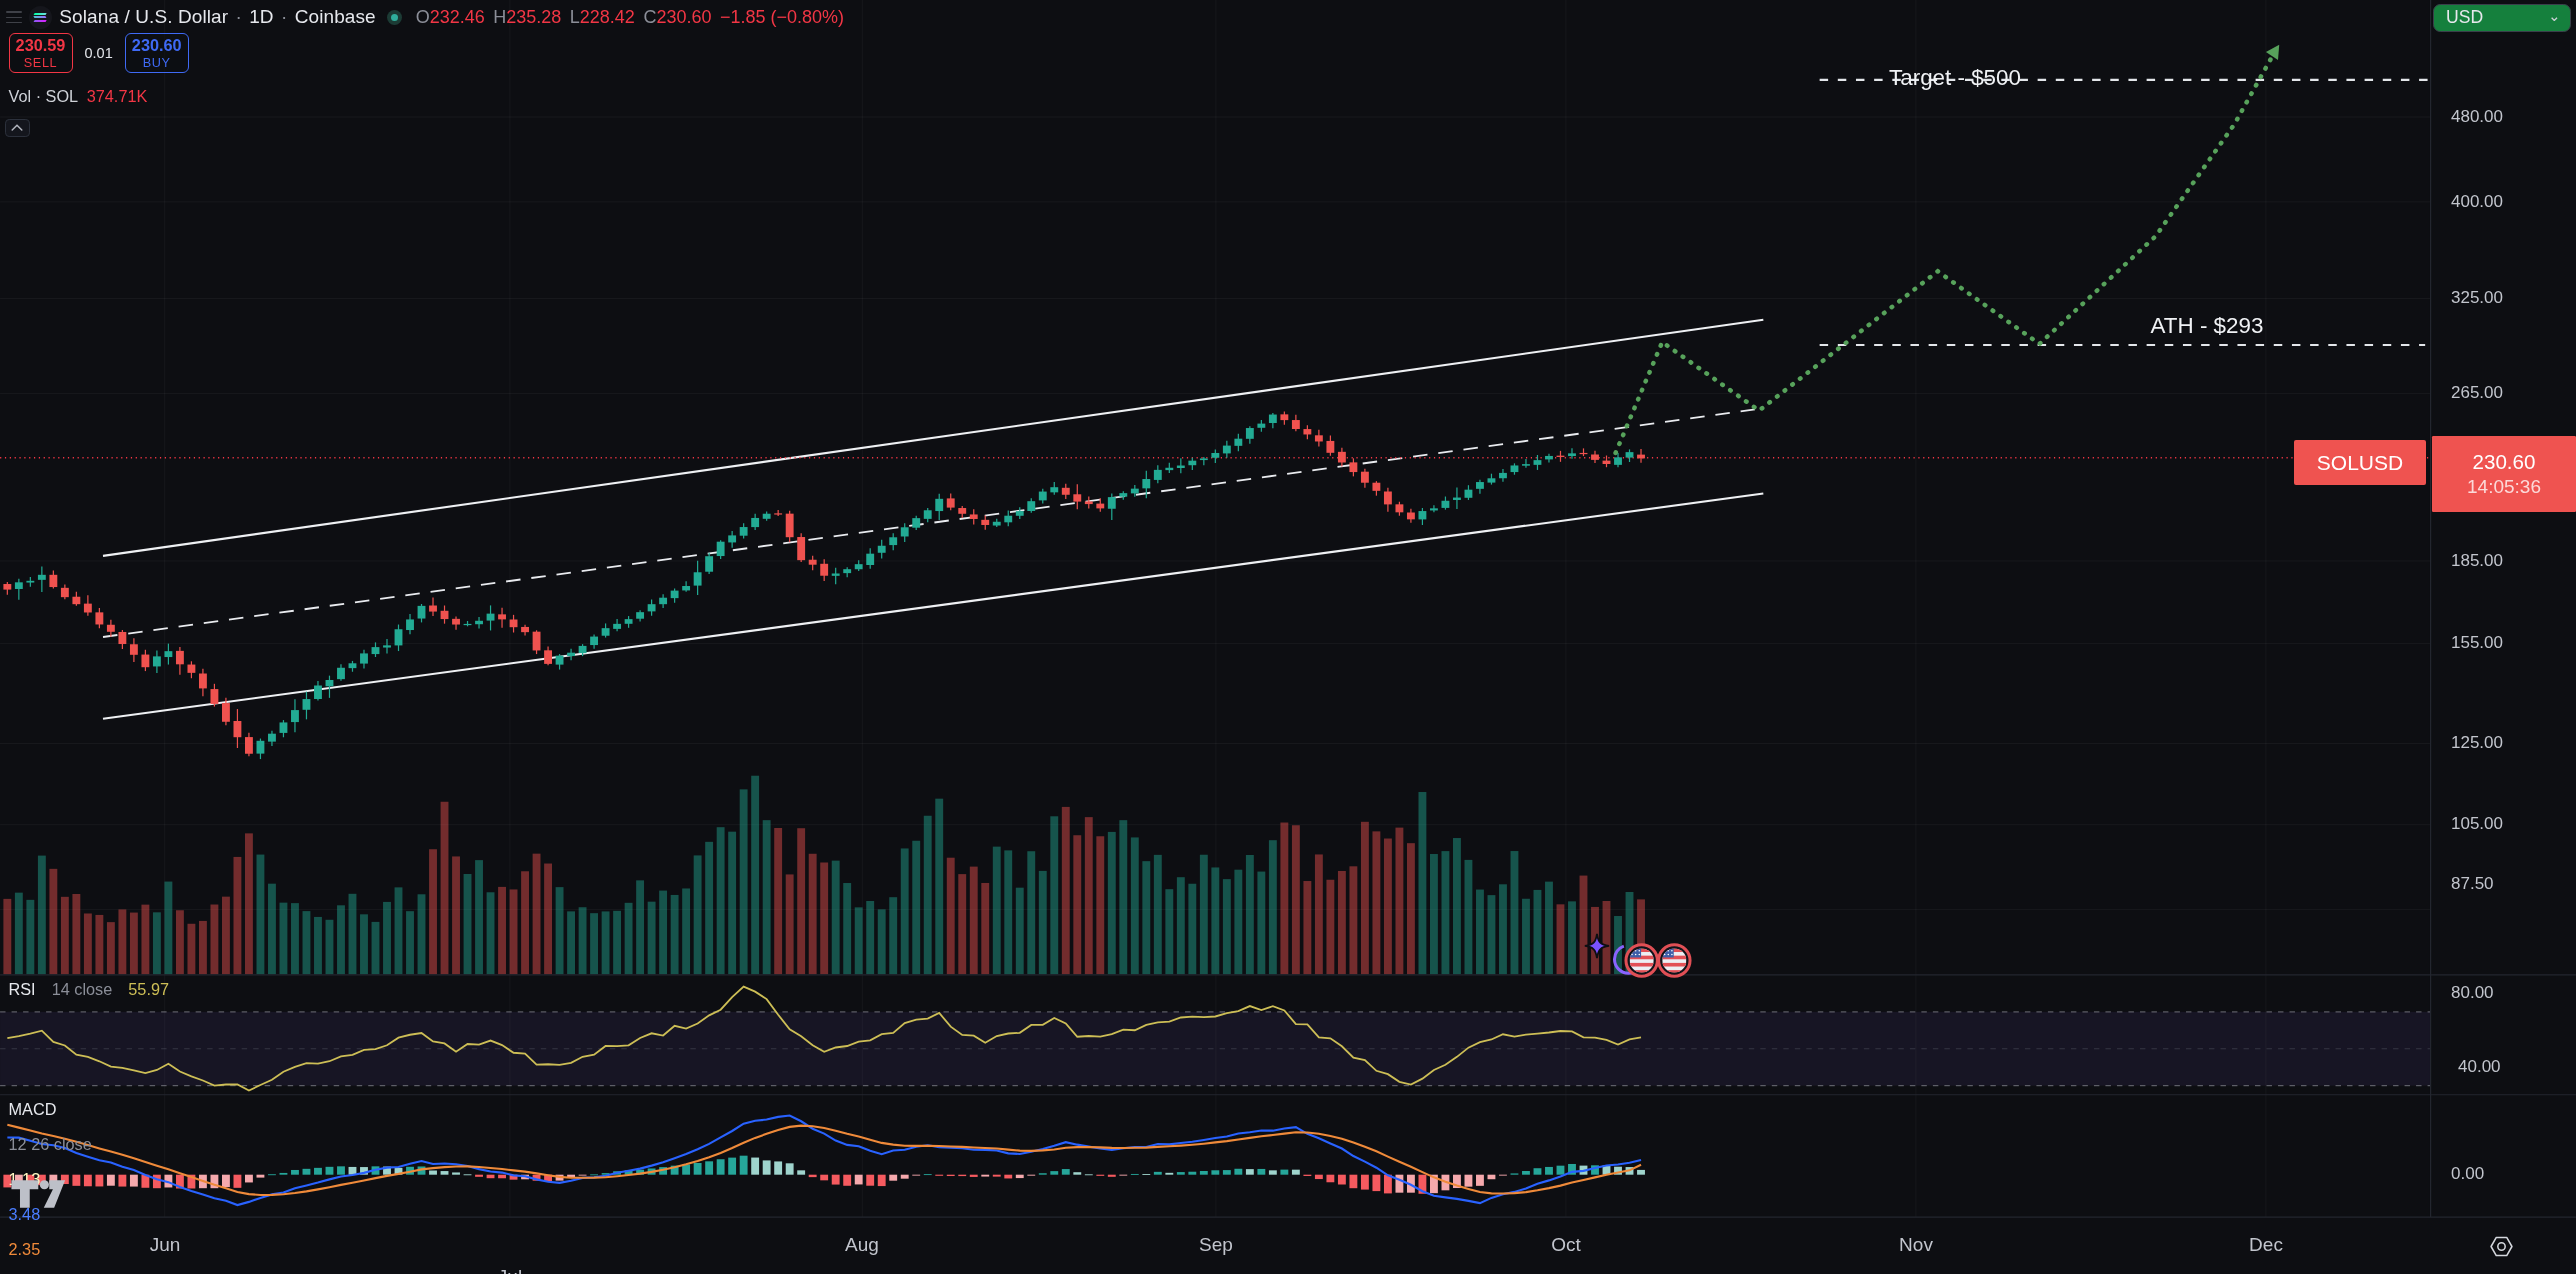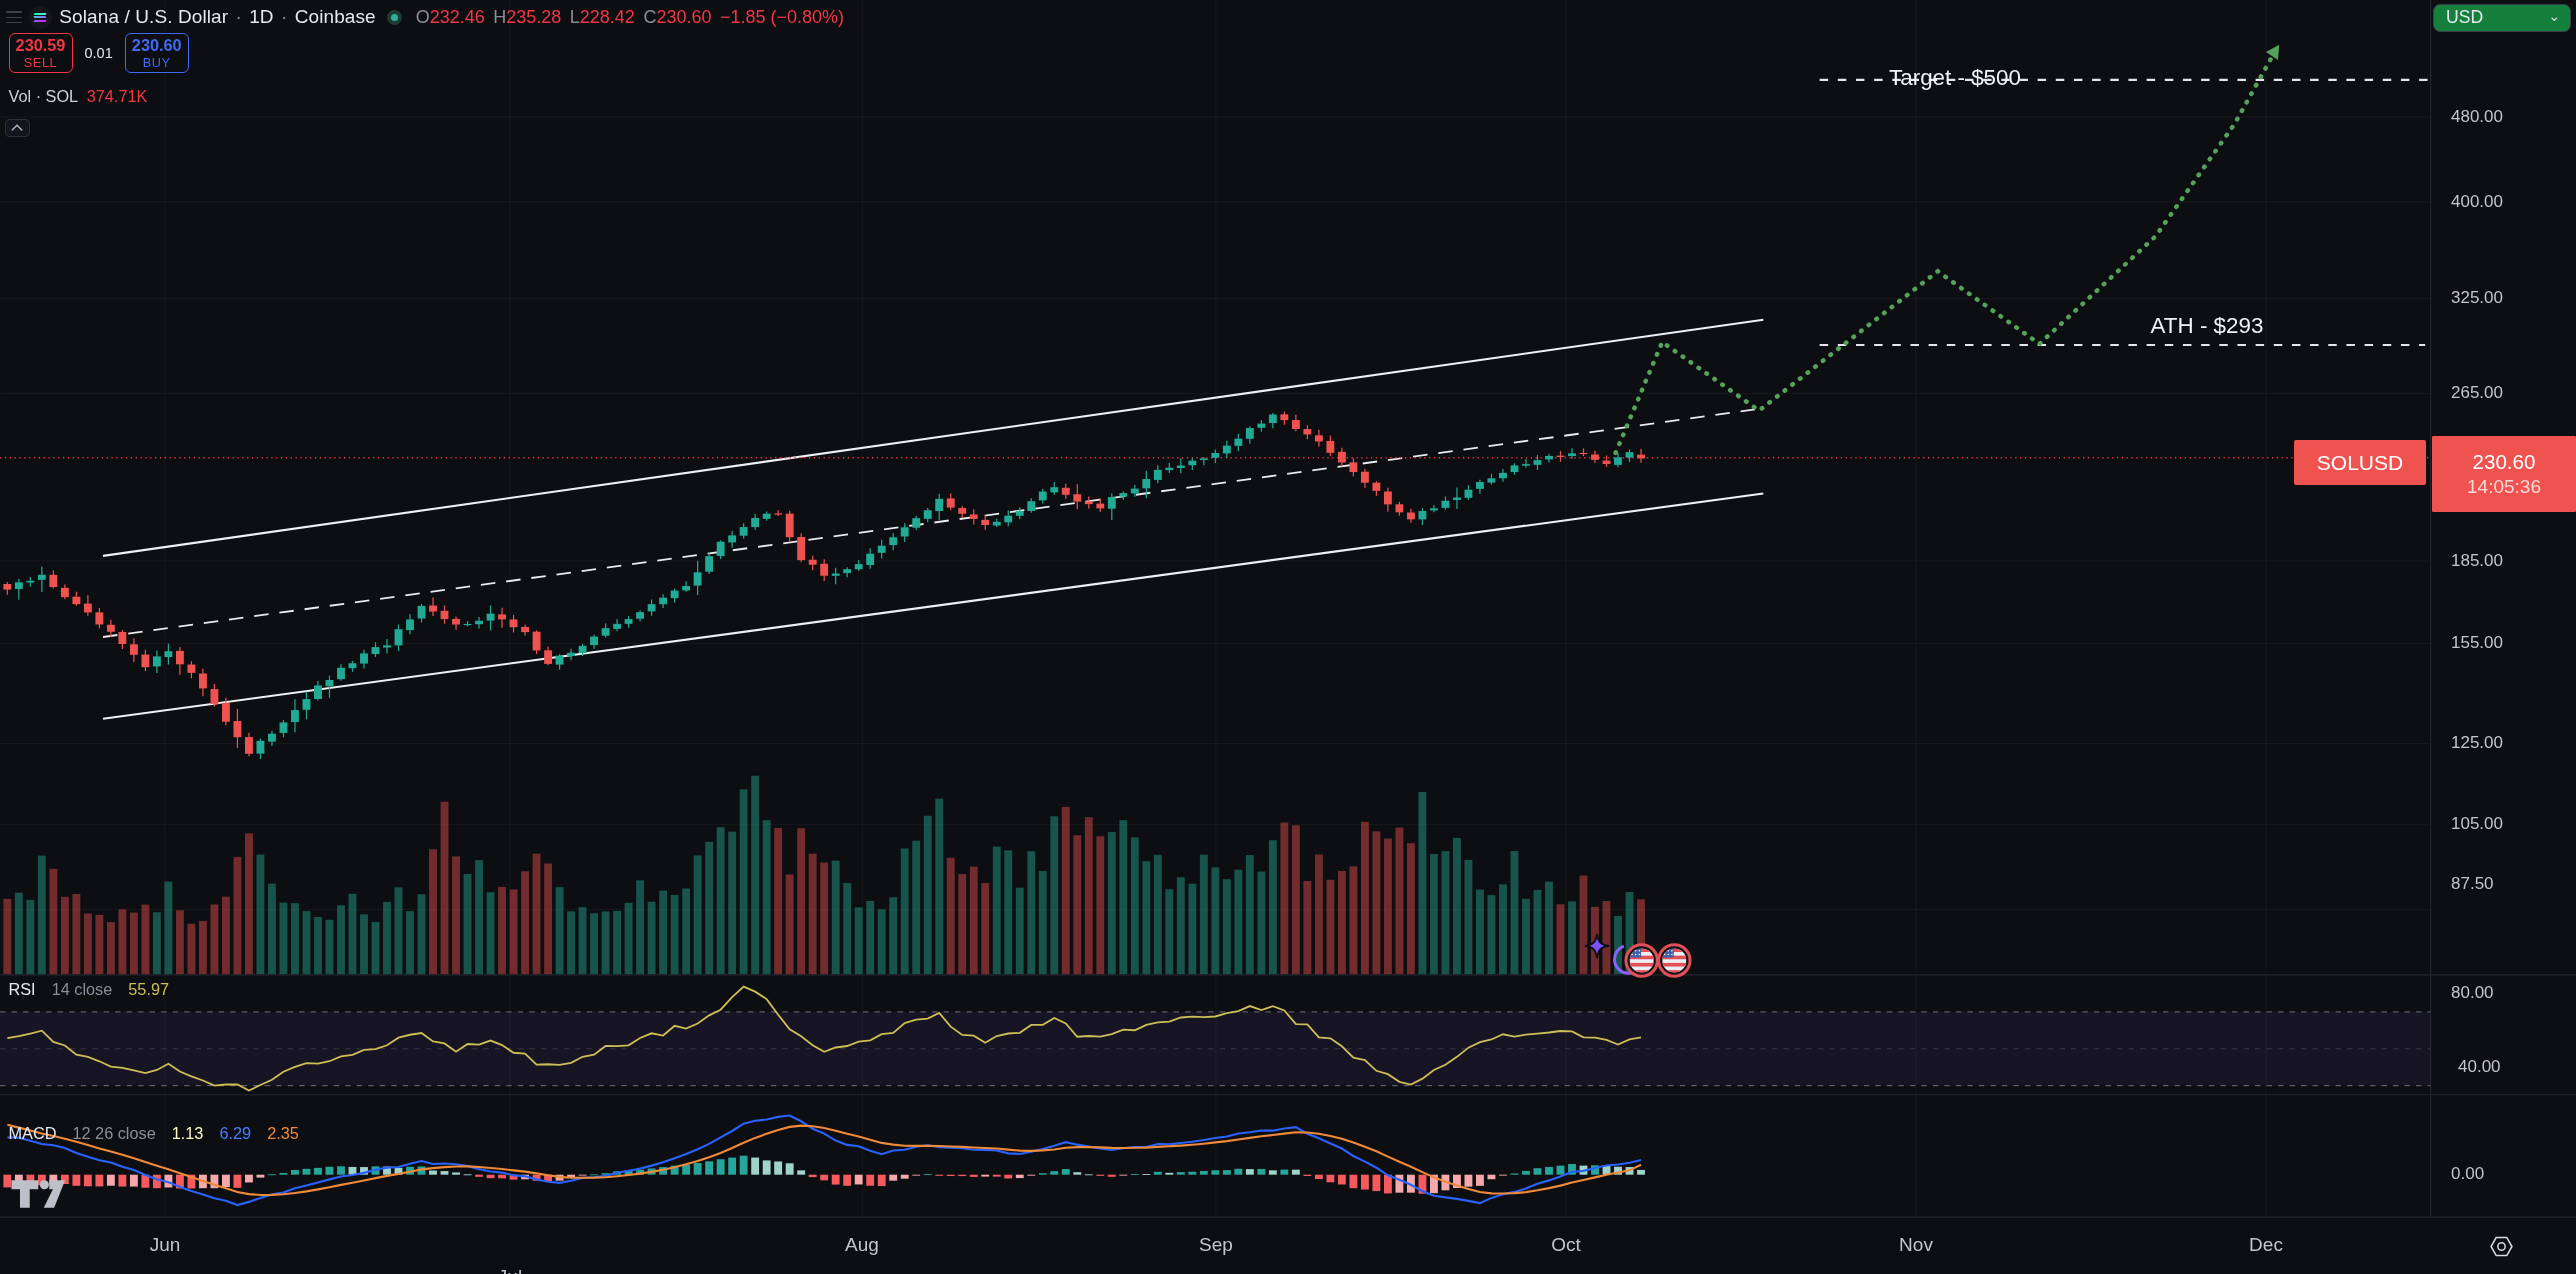--- a/index.html
+++ b/index.html
@@ -764,25 +764,25 @@
 
   <div class="ovl anno" style="left:1955px; top:78px;">Target - $500</div>
   <div class="ovl anno" style="left:2207px; top:326px;">ATH - $293</div>
 
   <div class="ovl ind-row" style="top:980px;">
     <span class="ind-name">RSI</span>
     <span class="ind-params">14 close</span>
     <span class="v-rsi">55.97</span>
   </div>
 
-  <div class="ovl ind-row" style="top:1124px;">
+  <div class="ovl ind-row" style="top:1100px;flex-direction:column;">
     <span class="ind-name">MACD</span>
     <span class="ind-params">12 26 close</span>
     <span class="v-hist">1.13</span>
-    <span class="v-macd">6.29</span>
+    <span class="v-macd">3.48</span>
     <span class="v-sig">2.35</span>
   </div>
 
   <svg class="ovl" style="left:1574px; top:930px;" width="139" height="67" viewBox="0 0 230 110">
     <defs>
         <clipPath id="fc1">
           <circle cx="112" cy="50" r="20"></circle>
         </clipPath>
           <clipPath id="fc2">
           <circle cx="166" cy="50" r="20"></circle>

